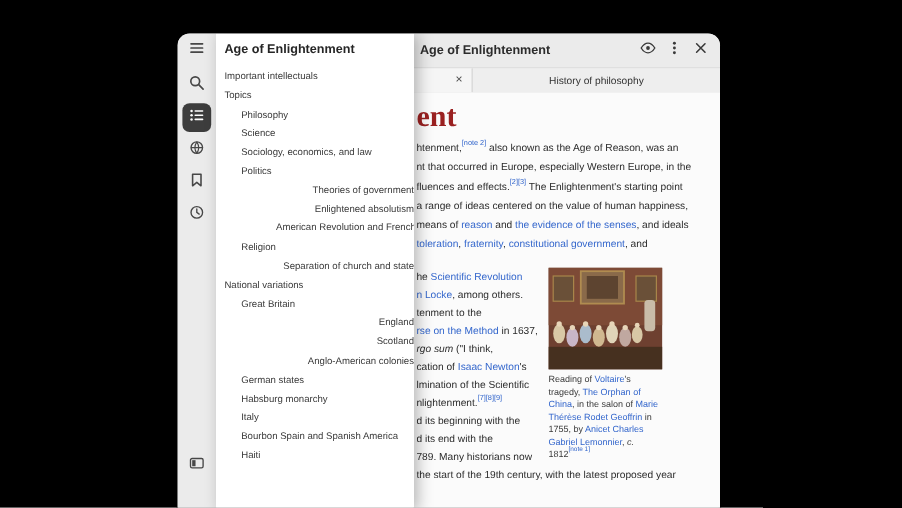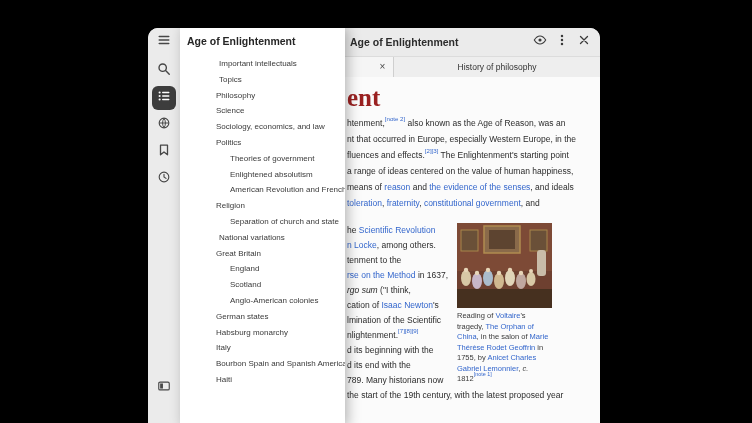--- a/index.html
+++ b/index.html
@@ -20,23 +20,23 @@
   .rail-btn.selected{background:#3d3d3d;}
   .rail-bottom{position:absolute;bottom:24px;left:4px;}
   
   .toc-panel{
     position:absolute;left:32px;top:0;width:165px;height:100%;background:#ffffff;
     box-shadow:3px 0 12px rgba(0,0,0,.28);z-index:5;
   }
   .toc-title{height:27px;line-height:27px;padding-left:7px;font-size:10.5px;font-weight:bold;color:#262626;white-space:nowrap;}
   .toc-list{margin-top:1px;}
   .toc-item{height:15.8px;line-height:15.8px;font-size:8px;color:#3a3a3a;white-space:nowrap;overflow:hidden;}
-  .toc-item.lvl-0{padding-left:7px;margin-left:32px;}
-  .toc-item.lvl-1{padding-left:36px;}
-  .toc-item.lvl-2{padding-left:50px;}
+  .toc-item.lvl-0{padding-left:7px;}
+  .toc-item.lvl-1{padding-left:21px;}
+  .toc-item.lvl-2{padding-left:50px;text-align:right;}
   
   .main{position:absolute;left:197px;top:0;right:0;height:100%;}
   .headerbar{height:28px;background:#ebebeb;border-bottom:1px solid #dcdcdc;display:flex;align-items:center;}
   .hb-title{font-size:10.5px;font-weight:bold;color:#2c2c2c;padding-left:5px;white-space:nowrap;overflow:hidden;}
   .hb-icons{margin-left:auto;display:flex;align-items:center;gap:2px;padding-right:6px;}
   .hb-btn{width:20px;height:20px;display:flex;align-items:center;justify-content:center;border-radius:5px;}
   .tabbar{height:20px;background:#e3e3e3;display:flex;align-items:stretch;border-bottom:1px solid #d6d6d6;}
   .tab-active{width:44px;background:#f5f5f5;display:flex;align-items:center;justify-content:flex-end;padding-right:4px;border-right:1px solid #cfcfcf;}
   .tab-close{width:13px;height:13px;border-radius:50%;display:flex;align-items:center;justify-content:center;color:#4a4a4a;font-size:10px;line-height:1;}
   .tab-inactive{flex:1;display:flex;align-items:center;justify-content:center;font-size:8.5px;color:#333;background:#eeeeee;}

